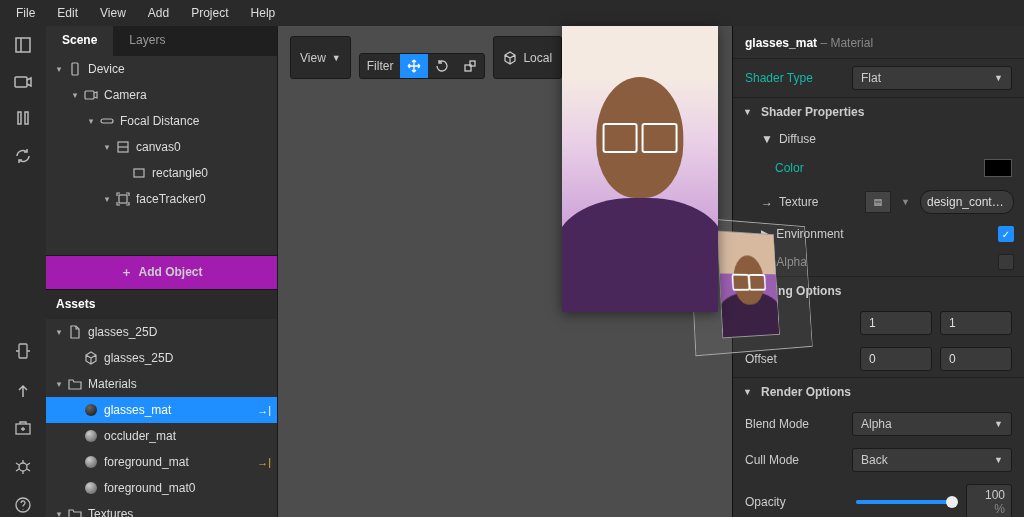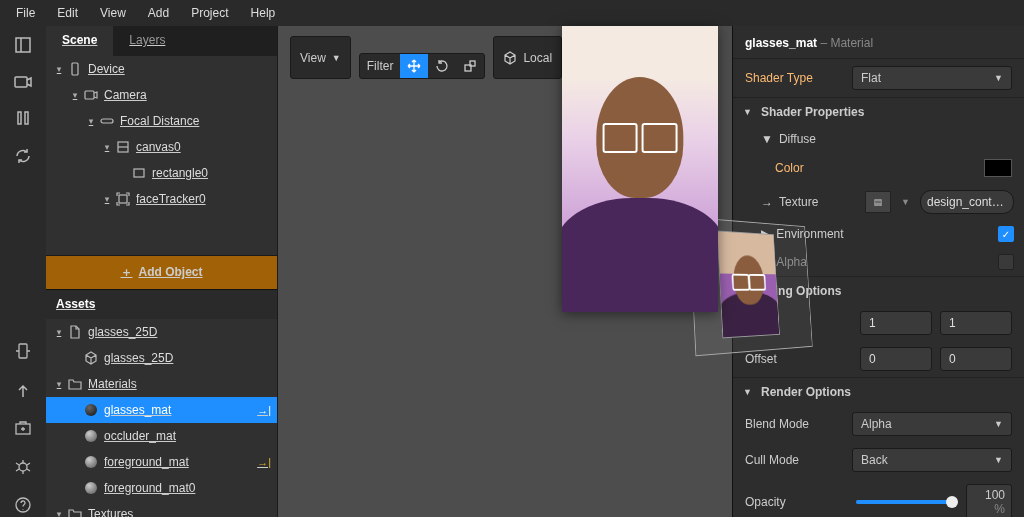--- a/index.html
+++ b/index.html
@@ -11,21 +11,21 @@
 .menubar .mi { padding:4px 10px; cursor:pointer; color:#ddd; }
 
 .main { flex:1; display:flex; min-height:0; }
 
 
 .ltb { width:46px; background:#2a2a2a; display:flex; flex-direction:column; align-items:center; padding-top:10px; gap:18px; }
 .ltb .spacer { flex:1; }
 .ltb svg, .ltb .glyph { color:#bbb; }
 
 
-.lpanel { width:232px; display:flex; flex-direction:column; background:#a16207; border-right:1px solid #1a1a1a;text-decoration:underline; }
+.lpanel { width:232px; display:flex; flex-direction:column; background:#a21caf; border-right:1px solid #1a1a1a; }
 .tabs { display:flex; height:30px; background:#1f1f1f; }
 .tab { padding:7px 16px; color:#999; background:#1f1f1f; cursor:pointer; }
 .tab.active { background:#303030; color:#fff; font-weight:600; }
 
 .tree { flex:1; overflow:auto; background:#303030; }
 .row { display:flex; align-items:center; height:26px; padding-right:6px; cursor:pointer; position:relative; }
 .row .chev { width:14px; display:inline-flex; justify-content:center; color:#aaa; font-size:9px; }
 .row .ico { width:18px; display:inline-flex; justify-content:center; color:#bbb; }
 .row .lbl { margin-left:4px; color:#ddd; }
 .row .badge { margin-left:auto; color:#e0b030; font-size:11px; }
@@ -62,21 +62,21 @@
 .preview .face .head { top:18%; width:56%; height:42%; }
 .preview .face .glasses { top:34%; width:48%; height:9%; }
 .preview .face .body { height:40%; background:#49275a; }
 
 
 .rpanel { width:292px; background:#2d2d2d; border-left:1px solid #111; display:flex; flex-direction:column; overflow:auto; }
 .rhd { padding:10px 12px 8px; border-bottom:1px solid #222; }
 .rhd .name { color:#fff; font-weight:600; }
 .rhd .typ { color:#888; }
 .proprow { display:flex; align-items:center; padding:7px 12px; gap:8px; }
-.proprow .lab { flex:1; color:#fdba74; }
+.proprow .lab { flex:1; color:#14b8a6; }
 .sel { background:#3a3a3a; border:1px solid #1a1a1a; border-radius:3px; padding:4px 8px; width:160px; display:flex; align-items:center; justify-content:space-between; color:#ddd; }
 .section { padding:7px 10px; display:flex; align-items:center; gap:6px; color:#fff; font-weight:600; border-top:1px solid #222; }
 .section .chev2 { font-size:9px; width:12px; color:#ccc; }
 .sub { padding:6px 10px 6px 28px; display:flex; align-items:center; gap:6px; color:#eee; }
 .swatch { width:28px; height:18px; background:#000; border:1px solid #555; }
 .tex-row { display:flex; align-items:center; gap:6px; padding:6px 10px 6px 28px; }
 .tex-row .arrow { color:#ccc; width:12px; }
 .tex-thumb { width:26px; height:22px; background:#444; border:1px solid #222; display:flex; align-items:center; justify-content:center; font-size:9px; }
 .tex-sel { flex:1; background:#3a3a3a; border:1px solid #1a1a1a; border-radius:11px; padding:4px 6px; color:#ddd; overflow:hidden; white-space:nowrap; text-overflow:ellipsis; }
 .chk { width:16px; height:16px; background:#1f8fff; border-radius:2px; display:flex; align-items:center; justify-content:center; color:#fff; font-size:10px; }

